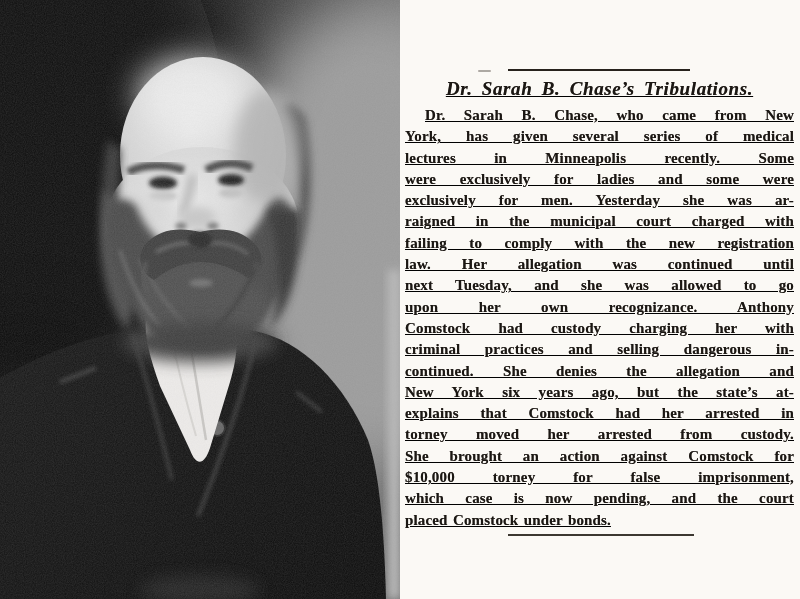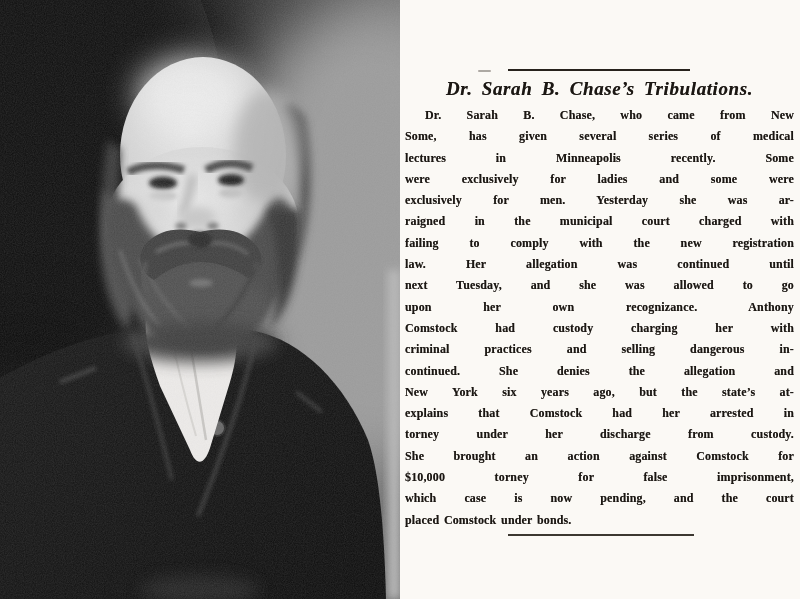--- a/index.html
+++ b/index.html
@@ -2,21 +2,21 @@
 <html><head>
 <meta charset="utf-8">
 <style>
   html, body { margin: 0; padding: 0; }
   body {
     width: 800px; height: 599px;
     background: #ffffff;
     font-family: "Liberation Serif", serif;
     overflow: hidden;
   }
-  .stage { display: flex; width: 800px; height: 435px; }
+  .stage { display: flex; width: 800px; height: 435px; text-decoration: underline; }
 
   
   .photo-pane {
     width: 400px; height: 599px; margin: 0; padding: 0;
     background: #181818; flex: 0 0 400px;
   }
   .photo-pane svg { display: block; }
 
   
   .clipping {
@@ -44,21 +44,21 @@
     font-size: 19px; line-height: 22px;
     font-style: italic; font-weight: 700;
     text-align: center;
     letter-spacing: .6px; word-spacing: 4px;
     text-shadow: 0 0 .5px rgba(25,20,15,.65);
   }
 
   .body-lines { margin-top: 3px; }
   .line {
     margin: 0;
-    font-size: 12px; line-height: 21.3px;
+    font-size: 15px; line-height: 21.3px;
     font-weight: 700;
     letter-spacing: .15px; word-spacing: 1.5px;
     text-align: justify;
     text-align-last: justify;
     white-space: nowrap;
     text-shadow: 0 0 .5px rgba(25,20,15,.55);
   }
   .line.first-line { text-indent: 20px; }
   .line.last-line { text-align-last: left; white-space: normal; }
 </style>
@@ -179,35 +179,35 @@
       <rect width="400" height="599" filter="url(#grain)" opacity="0.45"></rect>
     </svg>
   </figure>
 
   <section class="clipping">
     <div class="ink-smudge"></div>
     <hr class="top-rule">
     <h1 class="headline">Dr. Sarah B. Chase’s Tribulations.</h1>
     <div class="body-lines">
         <p class="line first-line">Dr. Sarah B. Chase, who came from New</p>
-        <p class="line">Some, has given several series of medical</p>
+        <p class="line">York, has given several series of medical</p>
         <p class="line">lectures in Minneapolis recently.  Some</p>
         <p class="line">were exclusively for ladies and some were</p>
         <p class="line">exclusively for men.  Yesterday she was ar-</p>
         <p class="line">raigned in the municipal court charged with</p>
         <p class="line">failing to comply with the new registration</p>
         <p class="line">law.  Her allegation was continued until</p>
         <p class="line">next Tuesday, and she was allowed to go</p>
         <p class="line">upon her own recognizance.  Anthony</p>
         <p class="line">Comstock had custody charging her with</p>
         <p class="line">criminal practices and selling dangerous in-</p>
         <p class="line">continued.  She denies the allegation and</p>
         <p class="line">New York six years ago, but the state’s at-</p>
         <p class="line">explains that Comstock had her arrested in</p>
-        <p class="line">torney under her discharge from custody.</p>
+        <p class="line">torney moved her arrested from custody.</p>
         <p class="line">She brought an action against Comstock for</p>
         <p class="line">$10,000 torney for false imprisonment,</p>
         <p class="line">which case is now pending, and the court</p>
         <p class="line last-line">placed Comstock under bonds.</p>
       </div>
     <hr class="bottom-rule">
   </section>
 
 </div>
 

